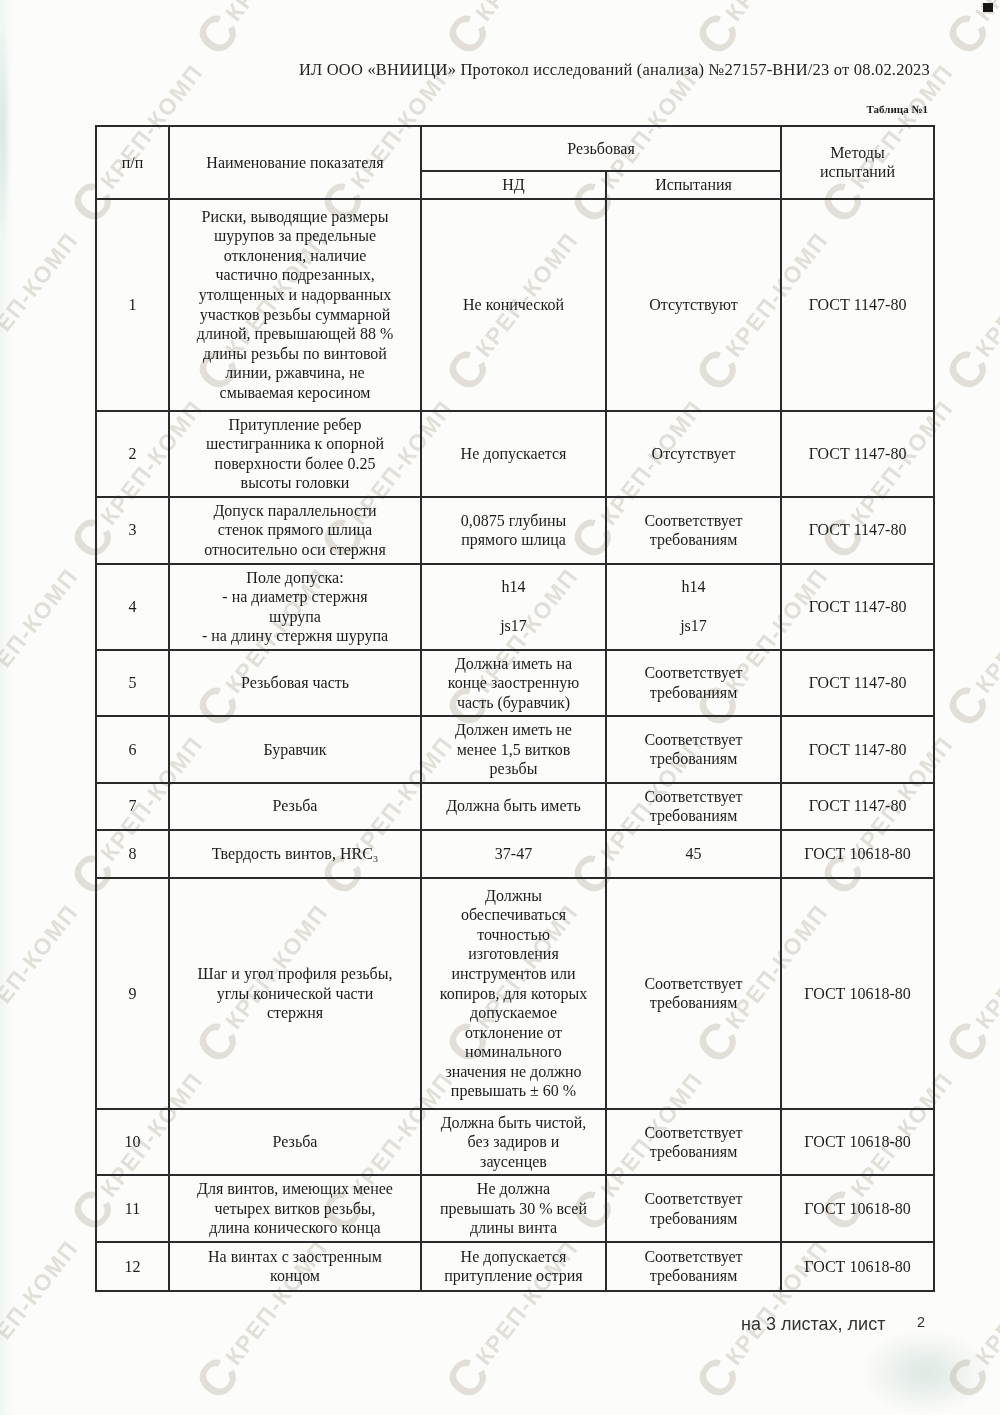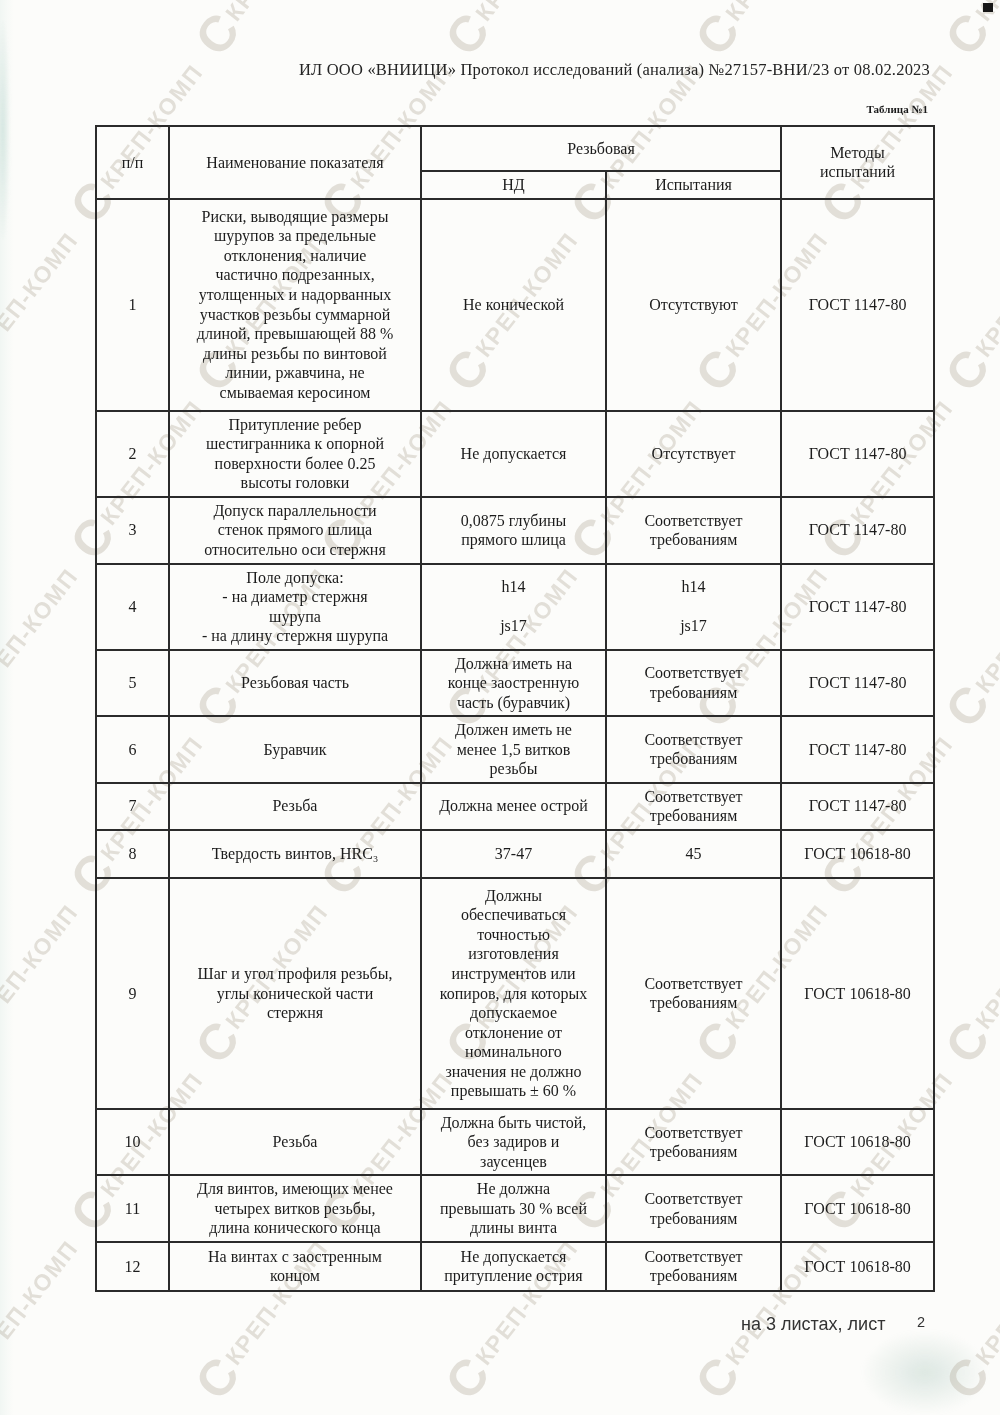--- a/index.html
+++ b/index.html
@@ -337,21 +337,21 @@
         <td>Должен иметь не
 менее 1,5 витков
 резьбы</td>
         <td>Соответствует
 требованиям</td>
         <td>ГОСТ 1147-80</td>
       </tr>
       <tr class="r7">
         <td>7</td>
         <td class="cell-name">Резьба</td>
-        <td>Должна менее острой</td>
+        <td>Должна быть иметь</td>
         <td>Соответствует
 требованиям</td>
         <td>ГОСТ 1147-80</td>
       </tr>
       <tr class="r8">
         <td>8</td>
         <td class="cell-name">Твердость винтов, HRC₃</td>
         <td>37-47</td>
         <td>45</td>
         <td>ГОСТ 10618-80</td>

